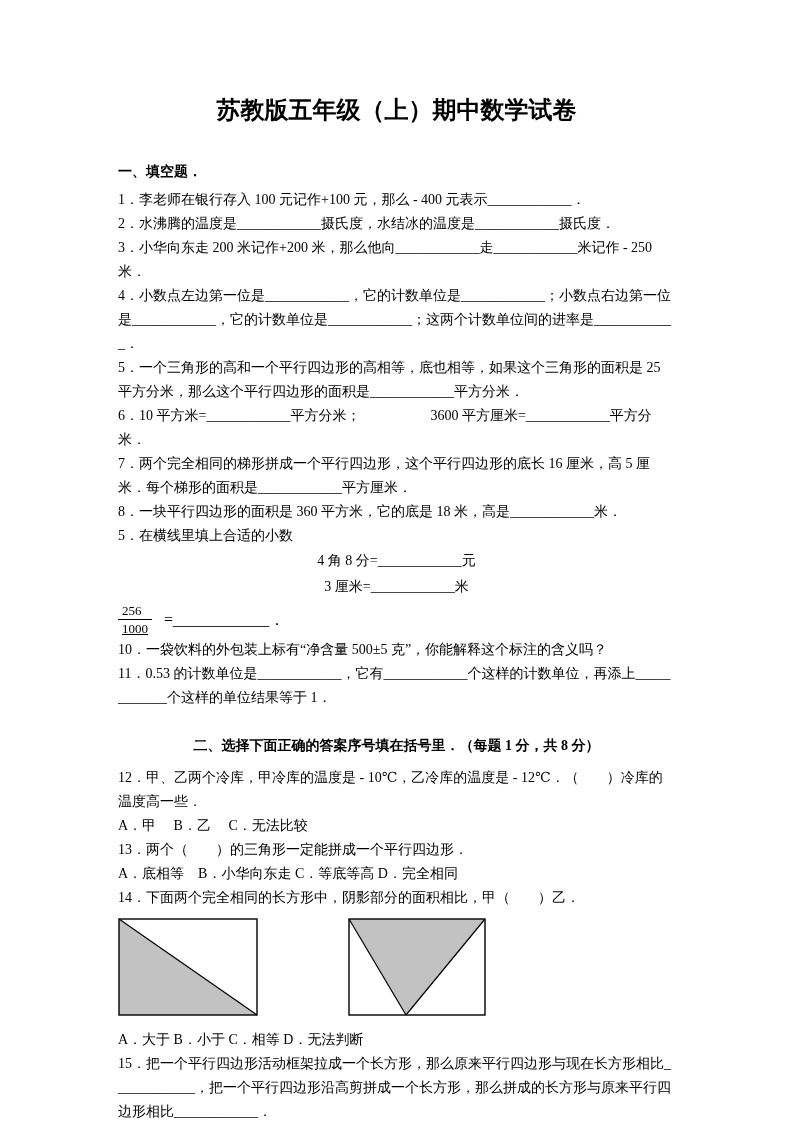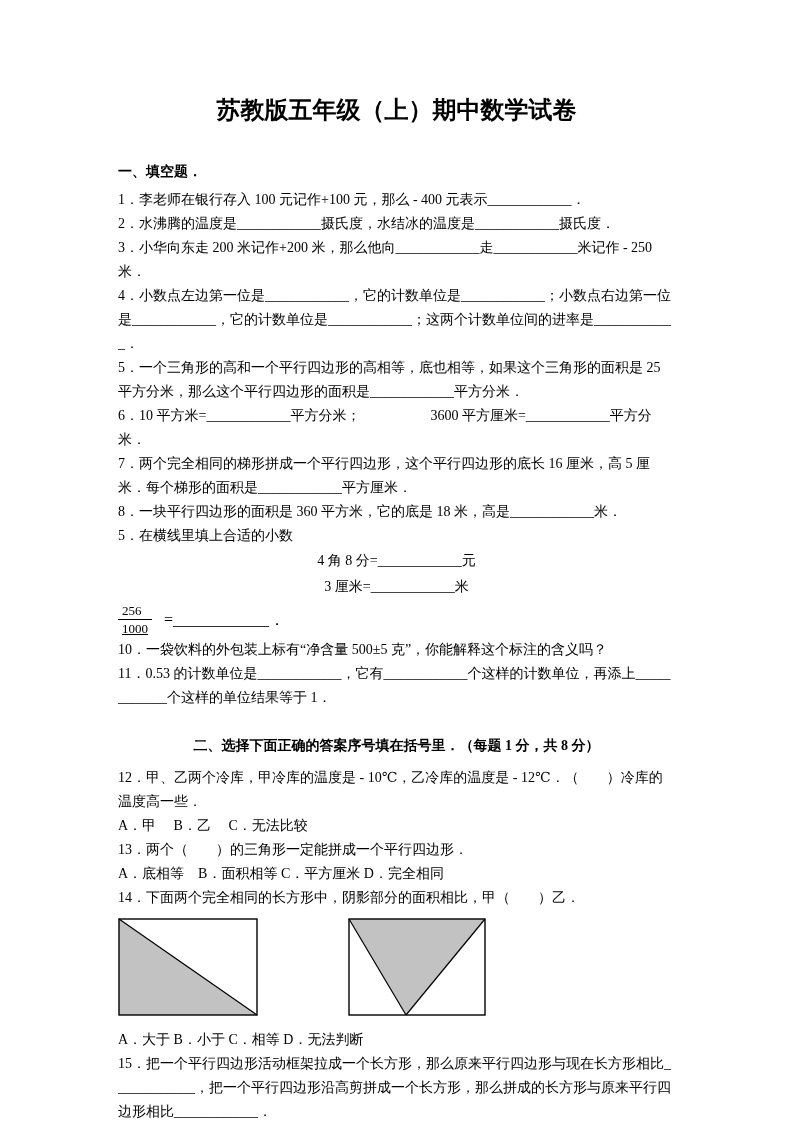--- a/index.html
+++ b/index.html
@@ -49,21 +49,21 @@
     <span>=____________．</span>
   </div>
 
   <p>10．一袋饮料的外包装上标有“净含量 500±5 克”，你能解释这个标注的含义吗？</p>
   <p>11．0.53 的计数单位是____________，它有____________个这样的计数单位，再添上____________个这样的单位结果等于 1．</p>
 
   <p class="sec2-heading">二、选择下面正确的答案序号填在括号里．（每题 1 分，共 8 分）</p>
   <p>12．甲、乙两个冷库，甲冷库的温度是 - 10℃，乙冷库的温度是 - 12℃．（　　）冷库的温度高一些．</p>
   <p>A．甲　 B．乙　 C．无法比较</p>
   <p>13．两个（　　）的三角形一定能拼成一个平行四边形．</p>
-  <p>A．底相等　B．面积相等 C．平方厘米 D．完全相同</p>
+  <p>A．底相等　B．小华向东走 C．等底等高 D．完全相同</p>
   <p>14．下面两个完全相同的长方形中，阴影部分的面积相比，甲（　　）乙．</p>
 
   <div class="figures">
     <svg width="140" height="98" viewBox="0 0 140 98">
       <polygon points="1,1 139,97 1,97" fill="#c2c2c2"></polygon>
       <line x1="1" y1="1" x2="139" y2="97" stroke="#000" stroke-width="1.2"></line>
       <rect x="1" y="1" width="138" height="96" fill="none" stroke="#000" stroke-width="1.4"></rect>
     </svg>
     <svg width="138" height="98" viewBox="0 0 138 98">
       <polygon points="1,1 137,1 58,97" fill="#c2c2c2"></polygon>

